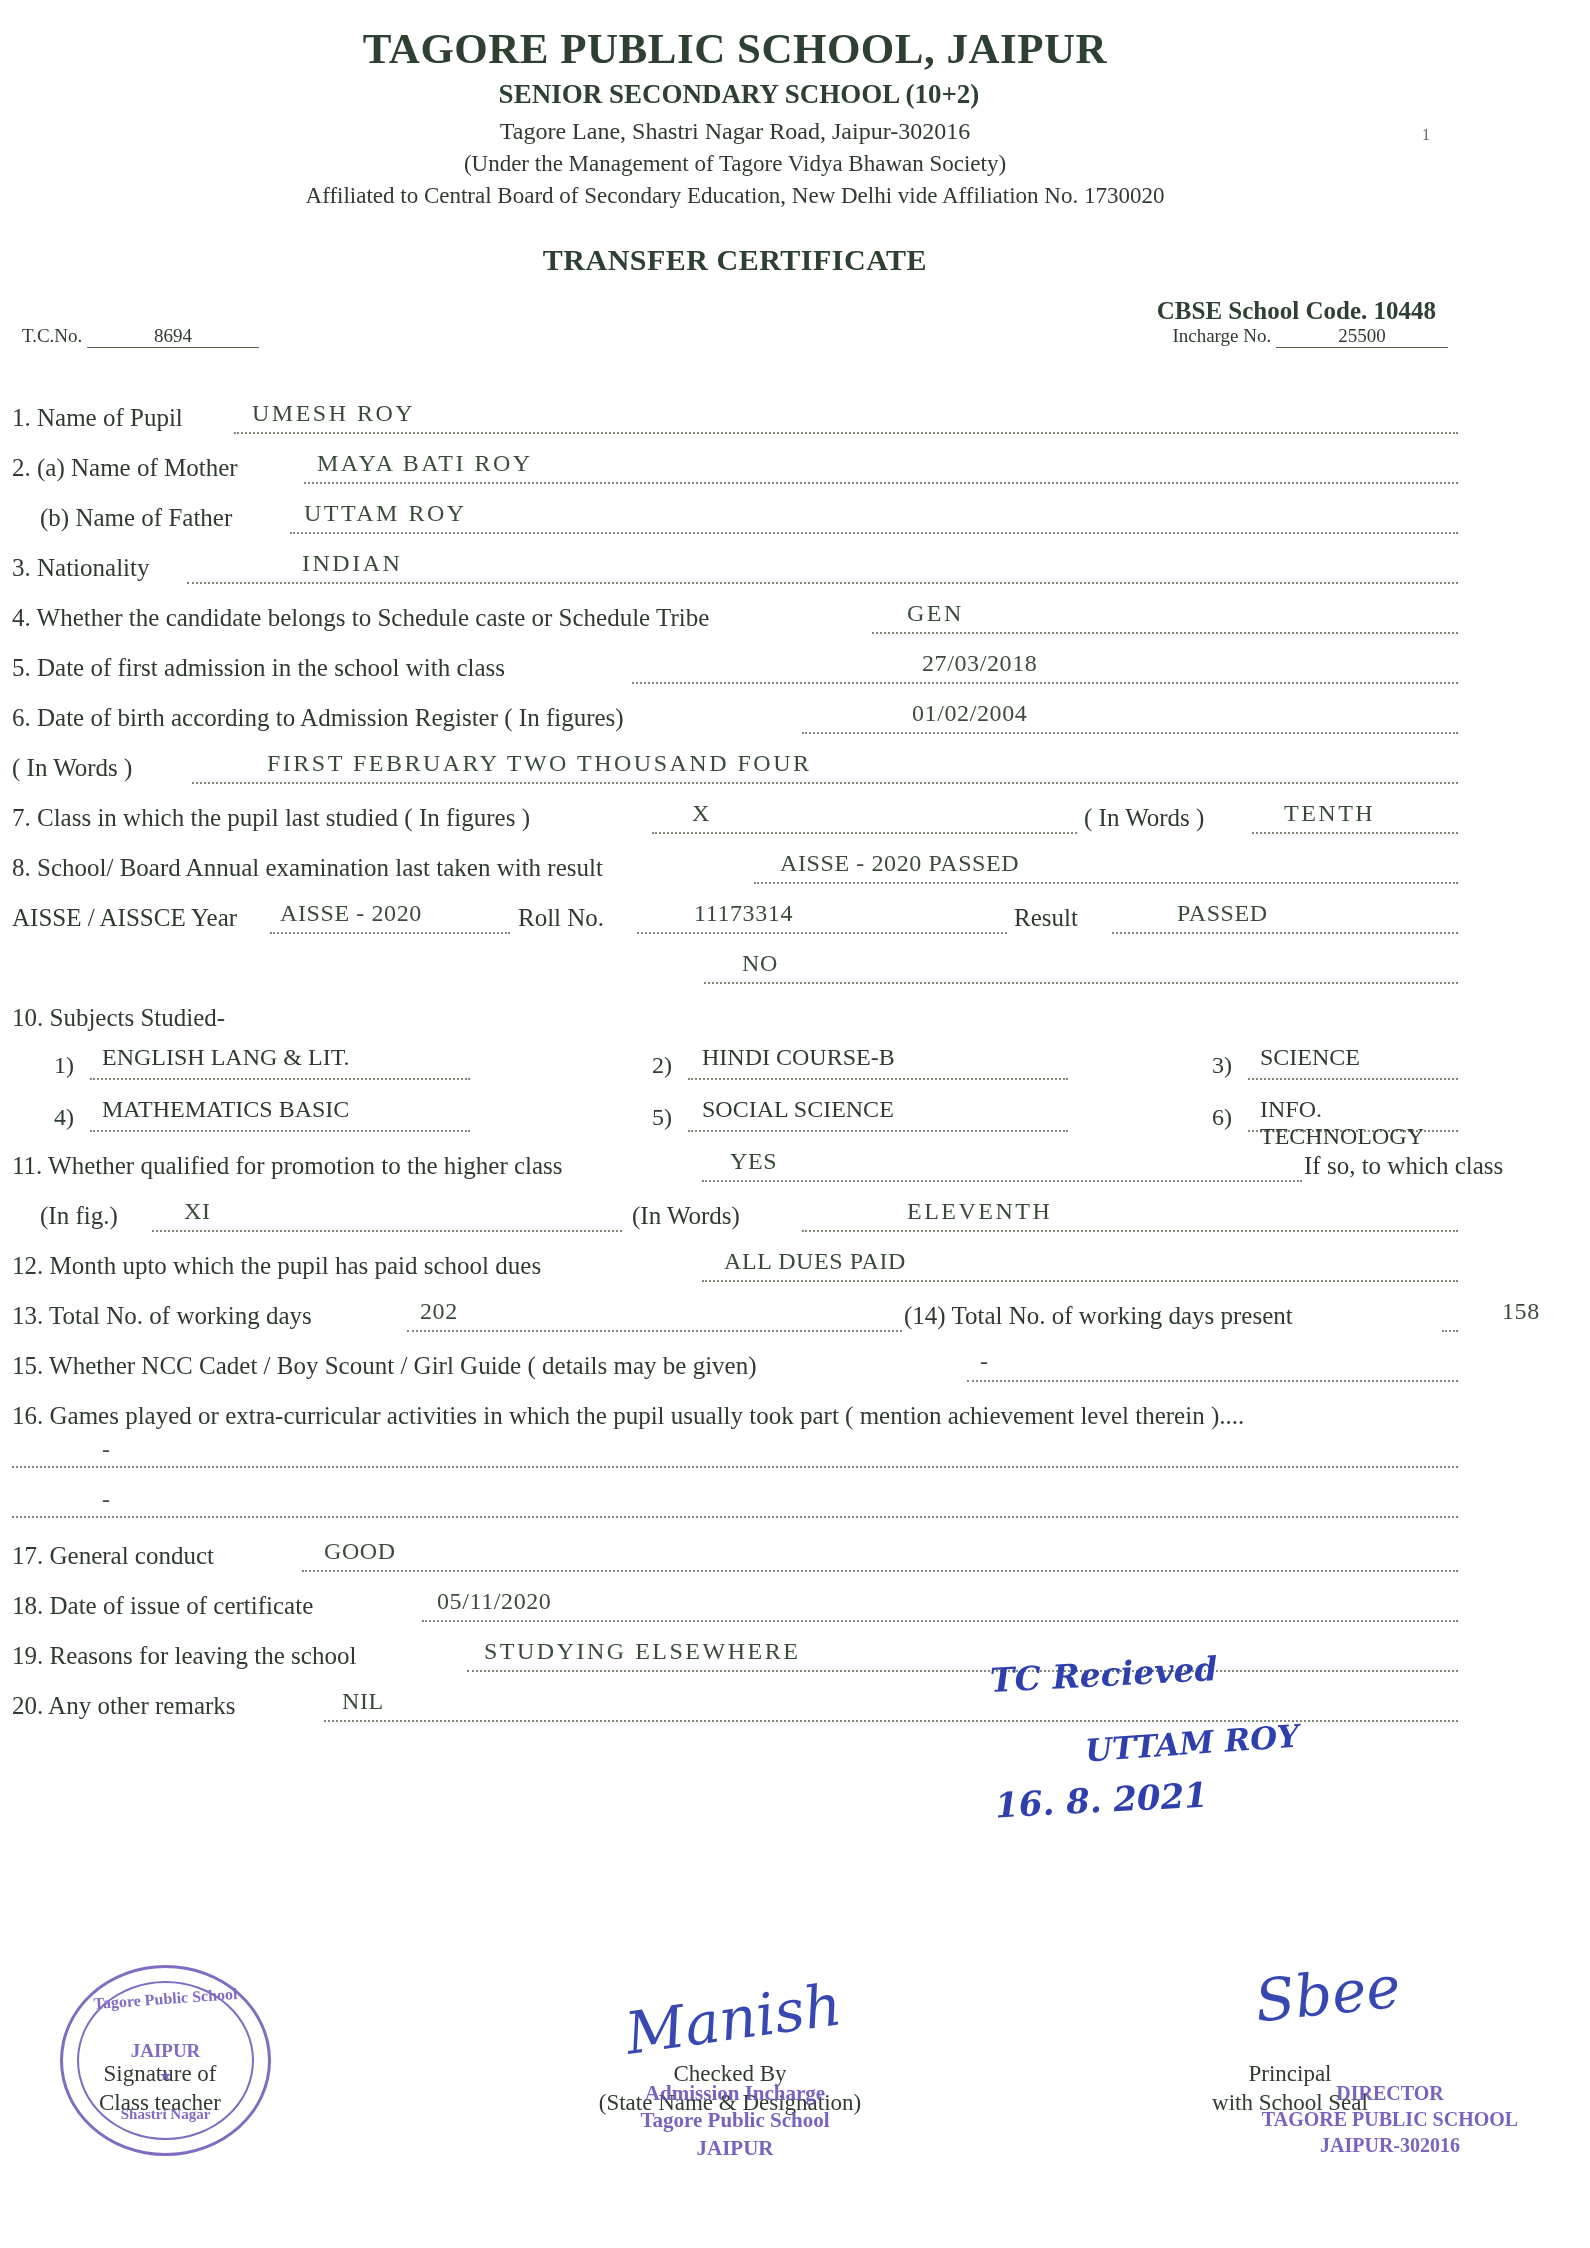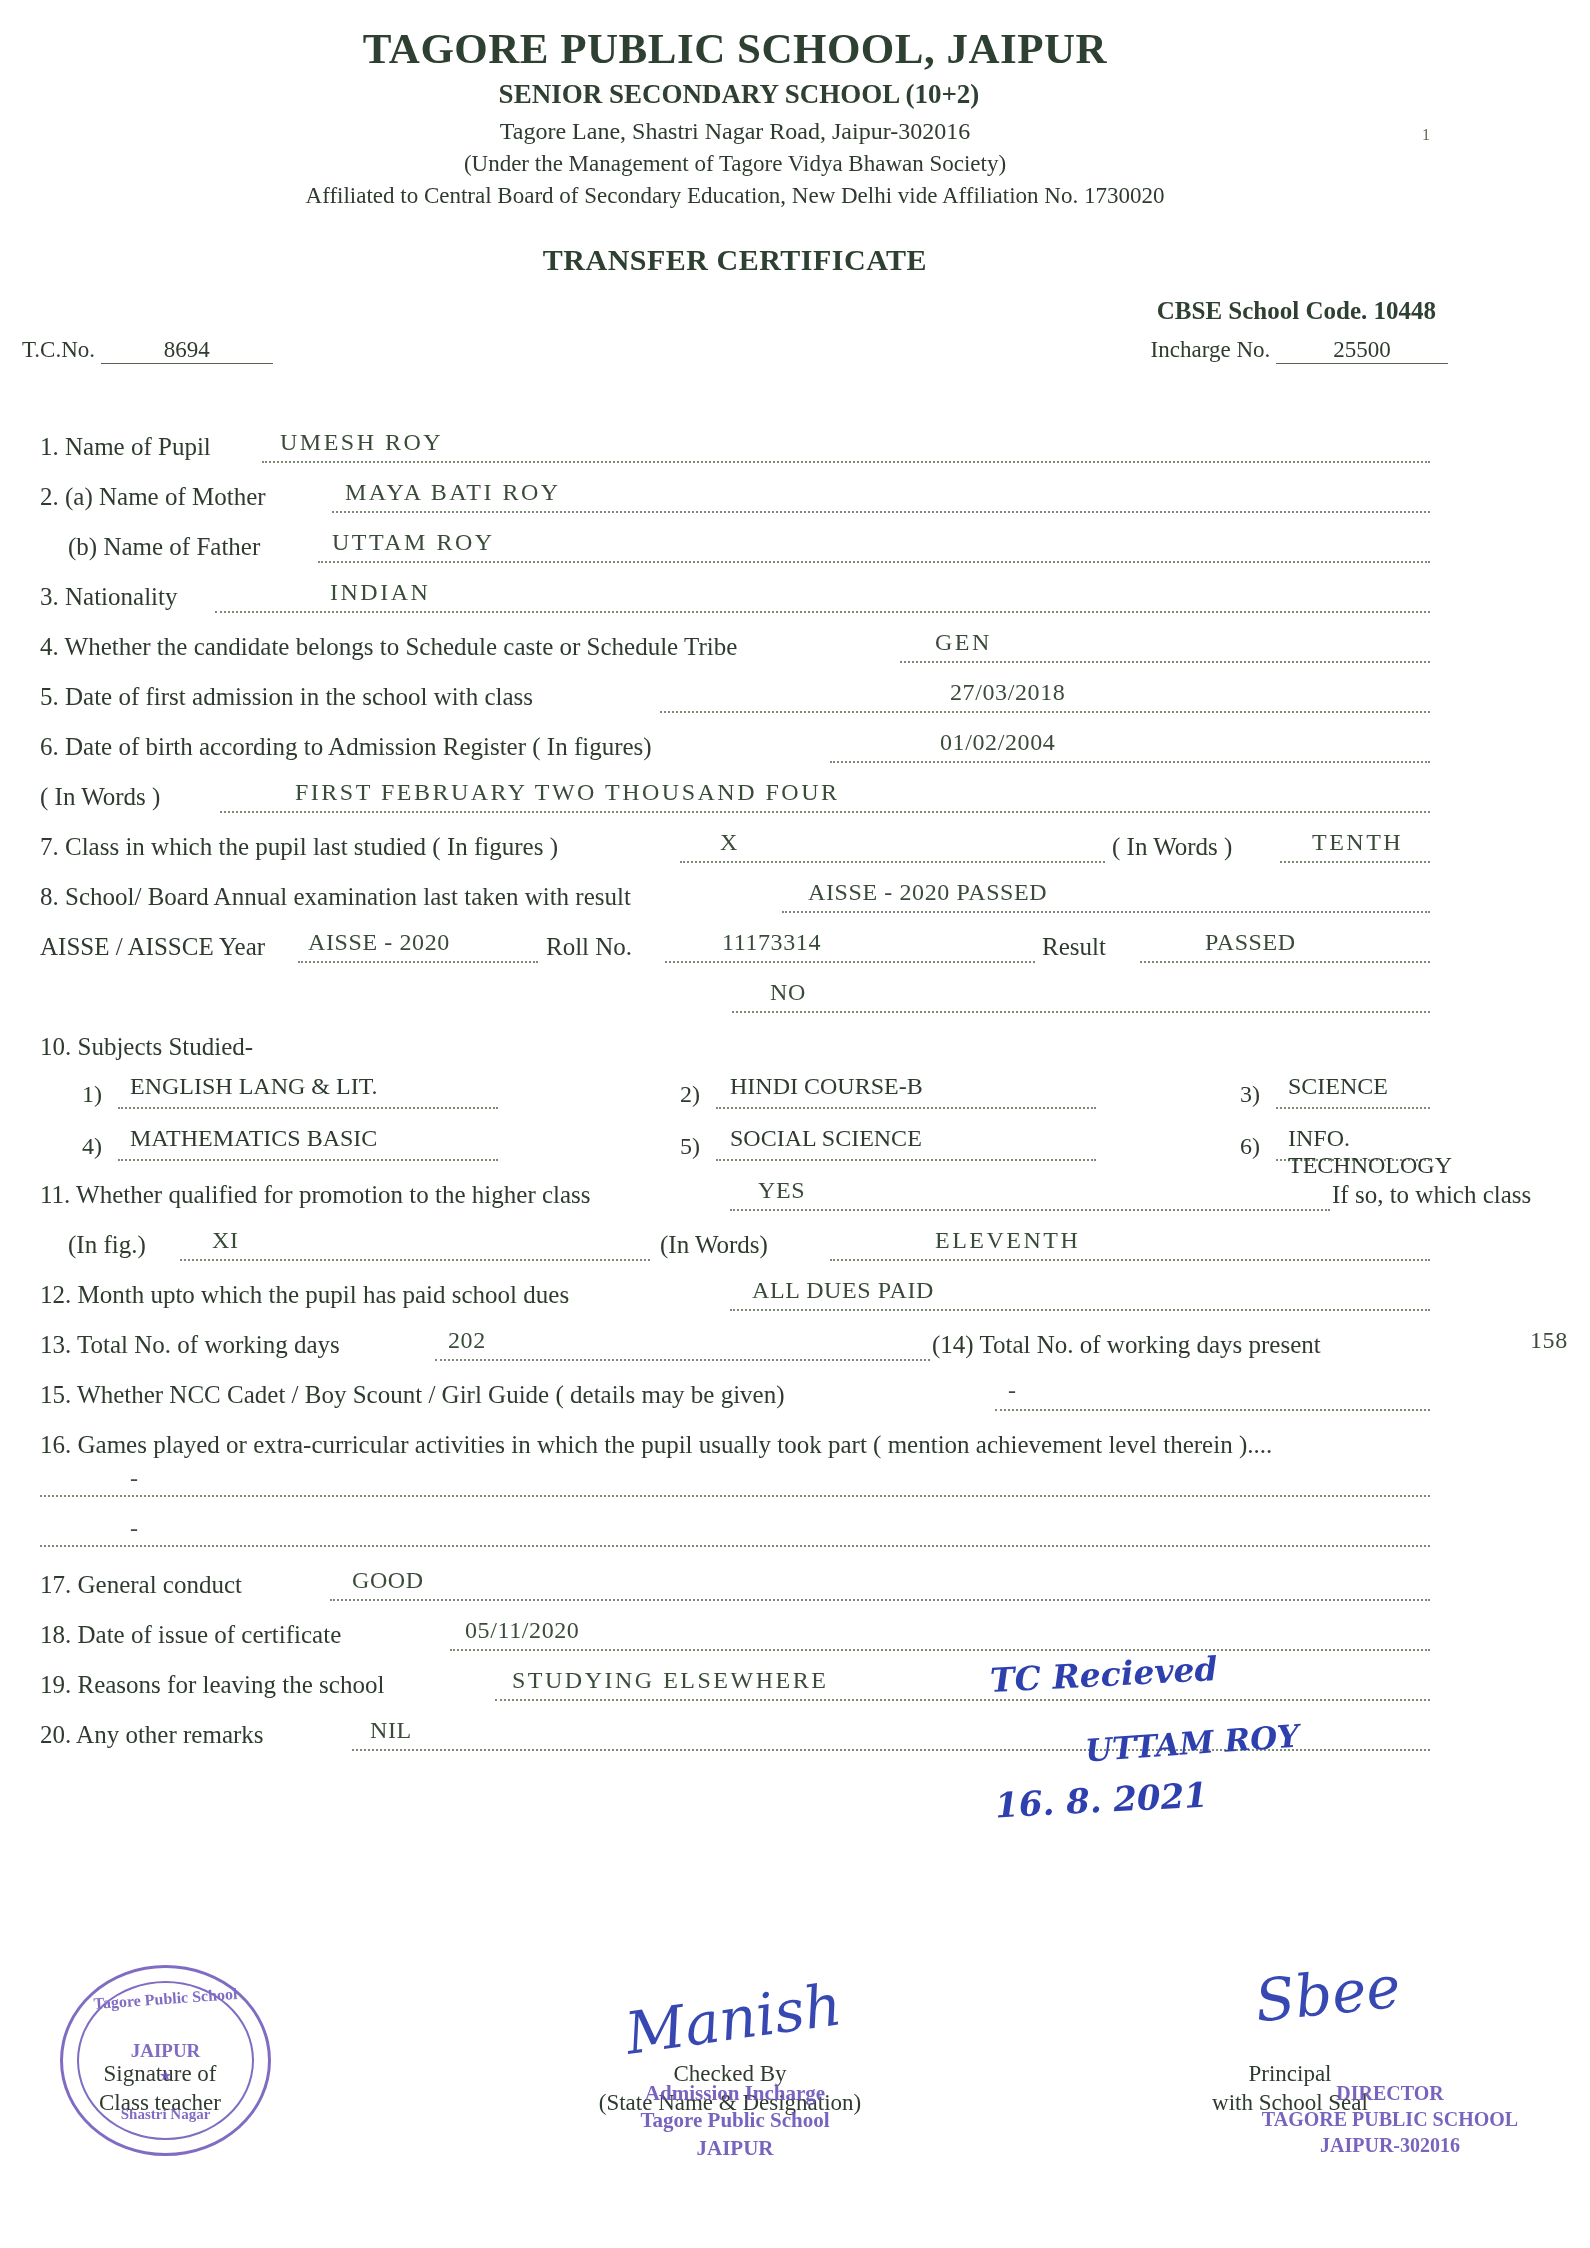--- a/index.html
+++ b/index.html
@@ -65,39 +65,39 @@
     position: absolute;
     right: 34px;
     top: 297px;
     font-size: 25px;
     font-weight: bold;
     color: #2e4031;
   }
 
   .tcline {
     position: relative;
-    margin-top: 60px;
+    margin-top: 48px;
     padding: 0 19px;
-    font-size: 23px;
+    font-size: 19px;
     height: 34px;
   }
   .tcno { position: absolute; left: 22px; top: 0; }
   .admno { position: absolute; right: 22px; top: 0; }
   .u-val {
     display: inline-block;
     border-bottom: 1.5px solid #56654f;
     min-width: 160px;
     text-align: center;
     padding: 0 6px;
   }
 
   
   .body {
-    margin-top: 52px;
-    padding: 0 40px;
+    margin-top: 35px;
+    padding: 0 12px;
   }
   .row {
     position: relative;
     height: 50px;
     font-size: 25px;
     white-space: nowrap;
   }
 
   .lbl { position: absolute; top: 10px; }
   

